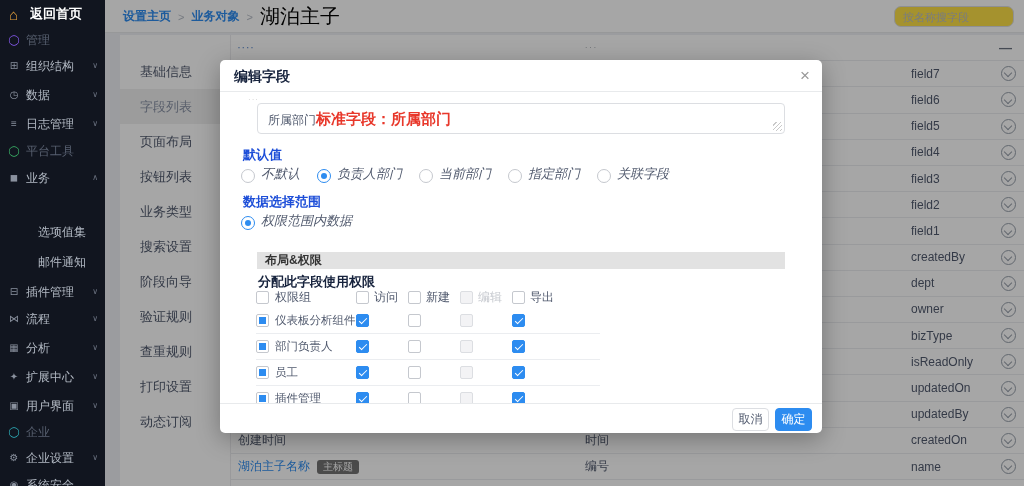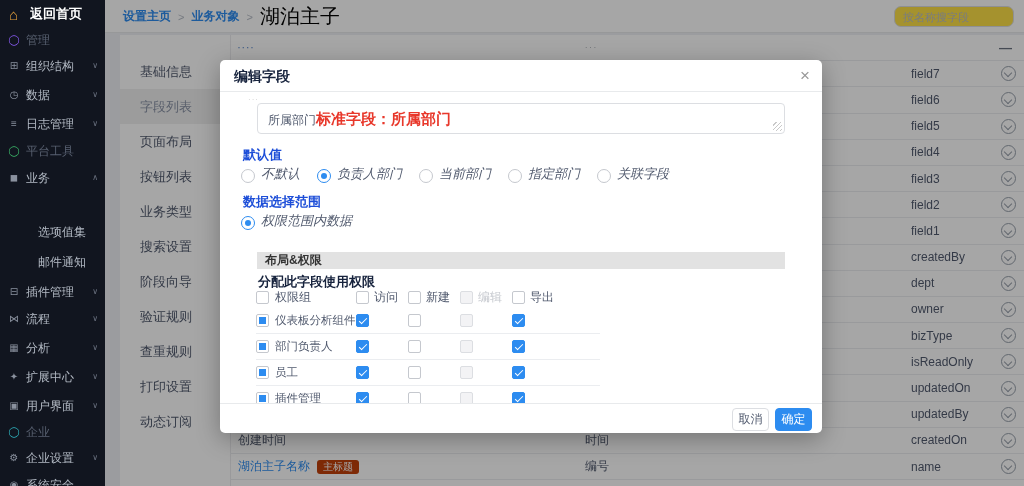--- a/index.html
+++ b/index.html
@@ -30,21 +30,21 @@
   .subnav-item.active { background:#f0f0f0; color:#8a93a6; }
 
   
   .bgtable { position:absolute; left:110px; top:0; width:794px; }
   .bgrow { height:26.2px; display:flex; align-items:center; border-bottom:1px solid #ebedf0; padding-left:8px; }
   .cell-label { width:347px; font-size:12px; color:#515a6e; display:flex; align-items:center; gap:7px; }
   .cell-type  { width:326px; font-size:12px; color:#515a6e; }
   .cell-api   { flex:1; font-size:12px; color:#515a6e; }
   .cell-op    { width:32px; display:flex; justify-content:center; }
   .link { color:#2d8cf0; cursor:pointer; }
-  .badge { background:#c2410c; color:#fff; font-size:10px; border-radius:3px; padding:2px 6px; line-height:1; }
+  .badge { background:#737373; color:#fff; font-size:10px; border-radius:3px; padding:2px 6px; line-height:1; }
   .circhev { box-sizing:border-box; width:15px; height:15px; border:1.2px solid #98a0ab;
     border-radius:50%; display:inline-block; position:relative; cursor:pointer; }
   .circhev::after { content:""; position:absolute; left:3.6px; top:3.2px; width:5px; height:5px;
     border-right:1.2px solid #98a0ab; border-bottom:1.2px solid #98a0ab; transform:rotate(45deg); }
   .blur-blue { color:#4d7ec9; font-size:7px; letter-spacing:2px; font-weight:700; }
   .blur-grey { color:#9aa0a8; font-size:7px; letter-spacing:2px; position:absolute; left:355px; }
   .minus-op { color:#6b7280; font-size:13px; font-weight:700; }
 
   
   .overlay { position:absolute; left:105px; top:0; width:919px; height:486px;

